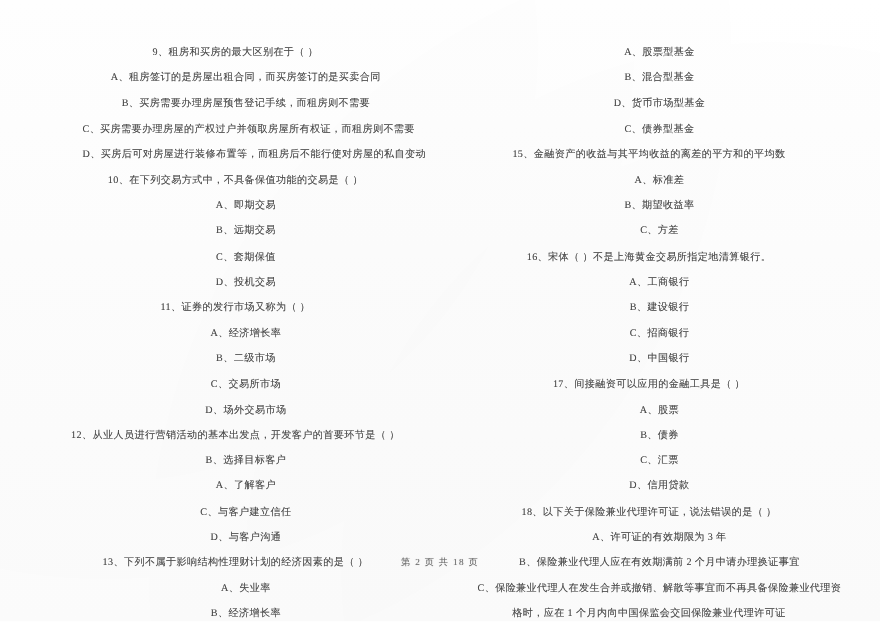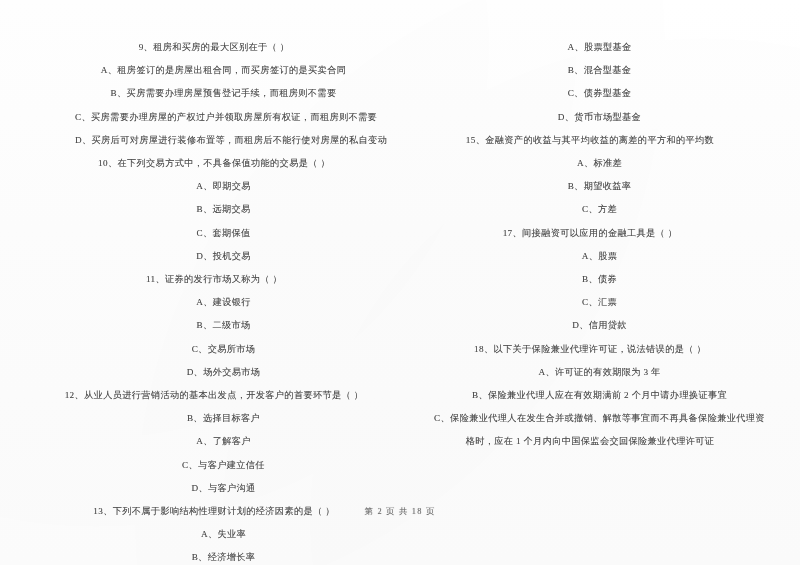--- a/index.html
+++ b/index.html
@@ -113,21 +113,21 @@
     <div class="q-block">
       <div class="q-stem">10、在下列交易方式中，不具备保值功能的交易是（      ）</div>
       <div class="q-option">A、即期交易</div>
       <div class="q-option">B、远期交易</div>
       <div class="q-option">C、套期保值</div>
       <div class="q-option">D、投机交易</div>
     </div>
 
     <div class="q-block">
       <div class="q-stem">11、证券的发行市场又称为（      ）</div>
-      <div class="q-option">A、建设银行</div>
+      <div class="q-option">A、经济增长率</div>
       <div class="q-option">B、二级市场</div>
       <div class="q-option">C、交易所市场</div>
       <div class="q-option">D、场外交易市场</div>
     </div>
 
     <div class="q-block">
       <div class="q-stem">12、从业人员进行营销活动的基本出发点，开发客户的首要环节是（      ）</div>
       <div class="q-option">B、选择目标客户</div>
       <div class="q-option">A、了解客户</div>
       <div class="q-option">C、与客户建立信任</div>
@@ -141,31 +141,38 @@
 
     </div>
 
   </div>
 
   <div class="column right">
 
     <div class="q-block">
       <div class="q-option">A、股票型基金</div>
       <div class="q-option">B、混合型基金</div>
+      <div class="q-option">D、货币市场型基金</div>
       <div class="q-option">C、债券型基金</div>
-      <div class="q-option">D、货币市场型基金</div>
     </div>
 
     <div class="q-block">
       <div class="q-stem">15、金融资产的收益与其平均收益的离差的平方和的平均数</div>
       <div class="q-option">A、标准差</div>
       <div class="q-option">B、期望收益率</div>
       <div class="q-option">C、方差</div>
     </div>
 
+    <div class="q-block">
+      <div class="q-stem">16、宋体（      ）不是上海黄金交易所指定地清算银行。</div>
+      <div class="q-option">A、工商银行</div>
+      <div class="q-option">B、建设银行</div>
+      <div class="q-option">C、招商银行</div>
+      <div class="q-option">D、中国银行</div>
+    </div>
 
     <div class="q-block">
       <div class="q-stem">17、间接融资可以应用的金融工具是（      ）</div>
       <div class="q-option">A、股票</div>
       <div class="q-option">B、债券</div>
       <div class="q-option">C、汇票</div>
       <div class="q-option">D、信用贷款</div>
     </div>
 
     <div class="q-block">

